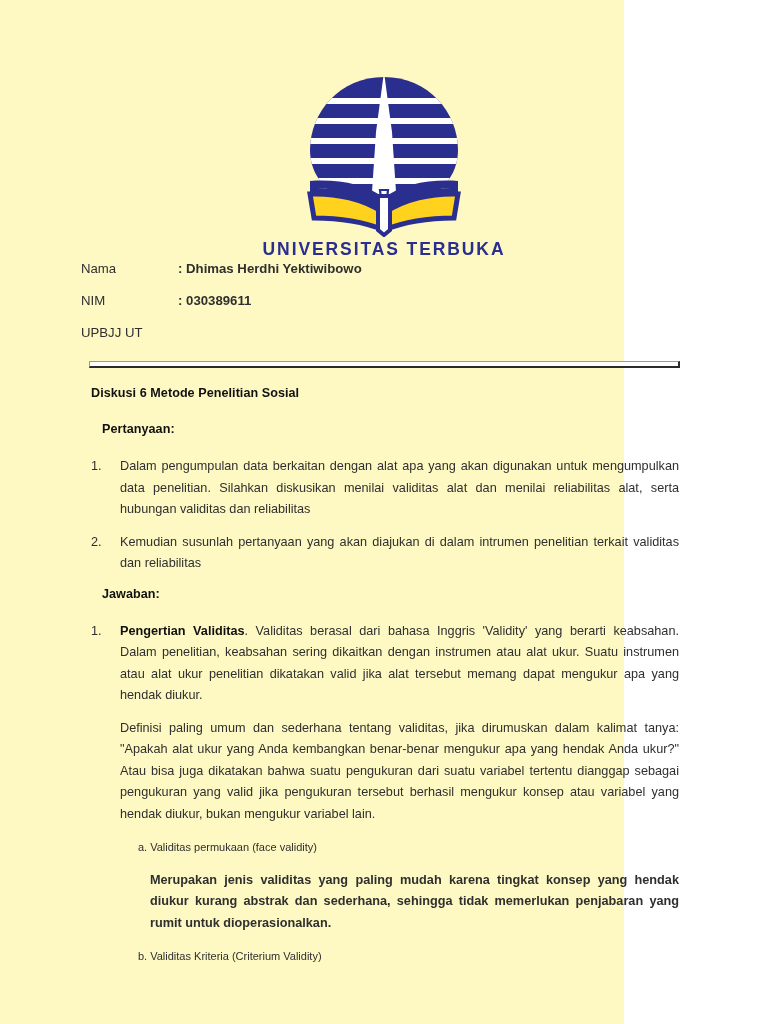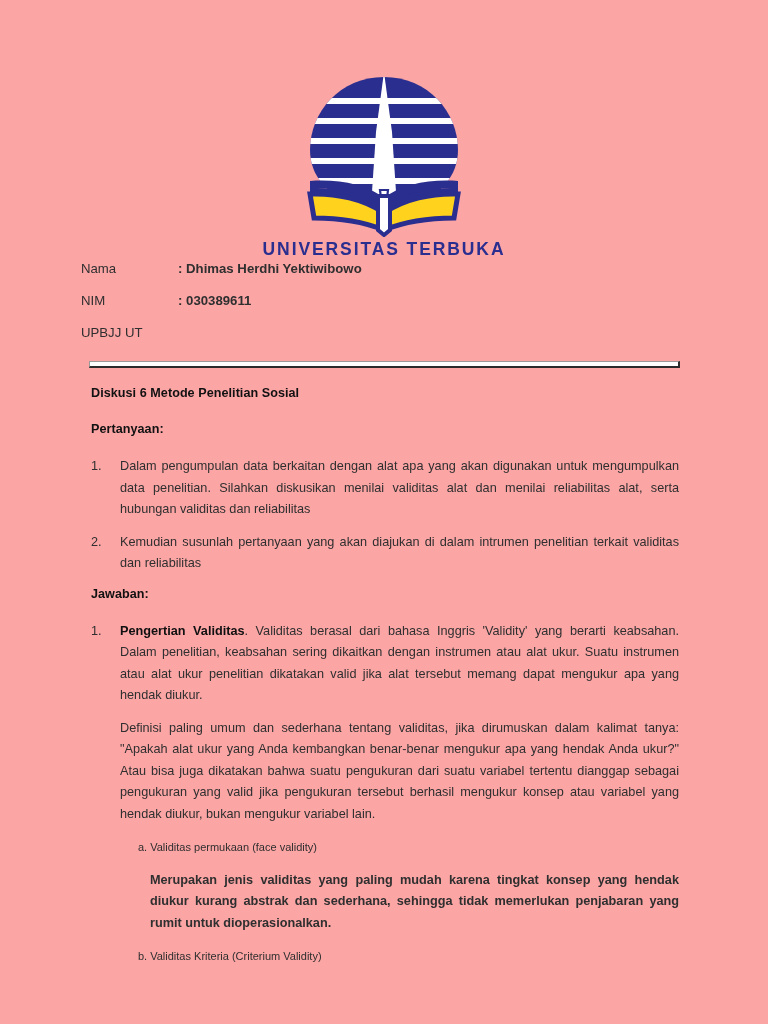--- a/index.html
+++ b/index.html
@@ -9,23 +9,23 @@
   }
   body {
     width: 768px;
     height: 1024px;
     font-family: "Liberation Sans", sans-serif;
     color: #1a1a1a;
     overflow: hidden;
   }
   .page {
     position: relative;
-    width: 768px;
+    width: 624px;
     height: 1024px;
-    background: #fca5a5;
+    background: #fef9c3;
     box-sizing: border-box;
   }
 
   
   .logo-wrap {
     position: absolute;
     left: 0;
     top: 72px;
     width: 768px;
     display: flex;
@@ -88,21 +88,21 @@
     width: 588px;
   }
   .h-bold {
     font-size: 12.6px;
     font-weight: bold;
     line-height: 17px;
     color: #111;
     margin: 0 0 19px 0;
     letter-spacing: 0.05px;
   }
-  .h-bold.tight { margin-bottom: 18px; }
+  .h-bold.tight { margin-bottom: 18px; margin-left: 11px; }
 
   .olist { margin: 0; padding: 0; list-style: none; }
   .oitem {
     display: flex;
     margin-bottom: 11px;
   }
   .onum {
     flex: 0 0 29px;
     width: 29px;
     font-size: 12.7px;

